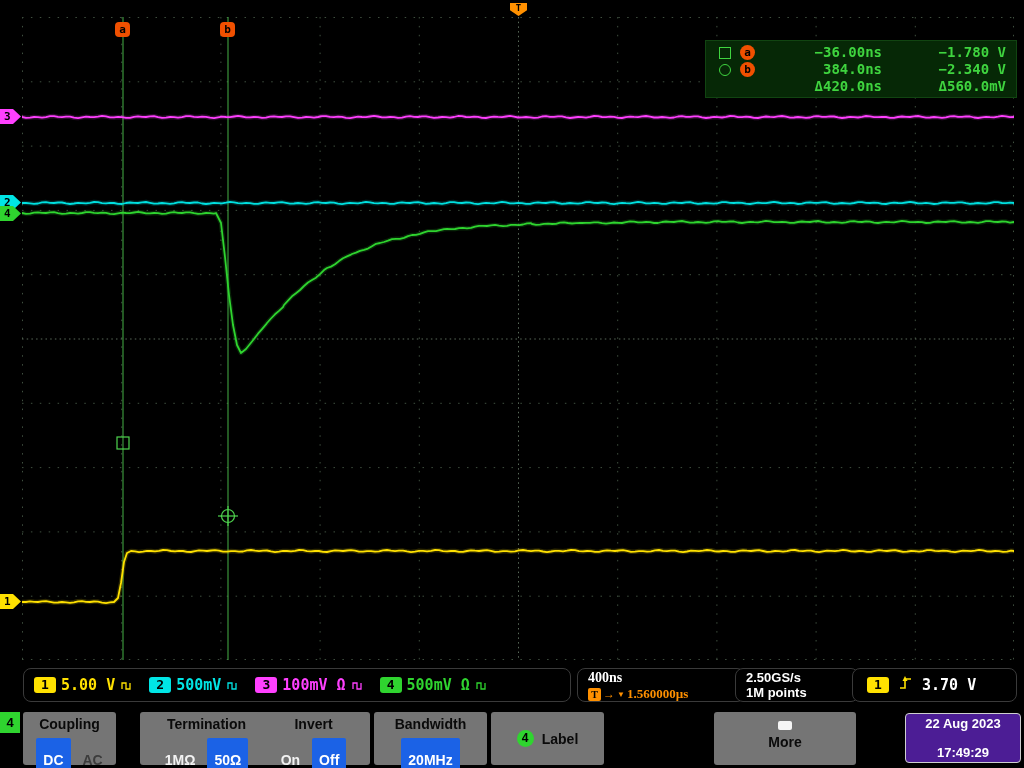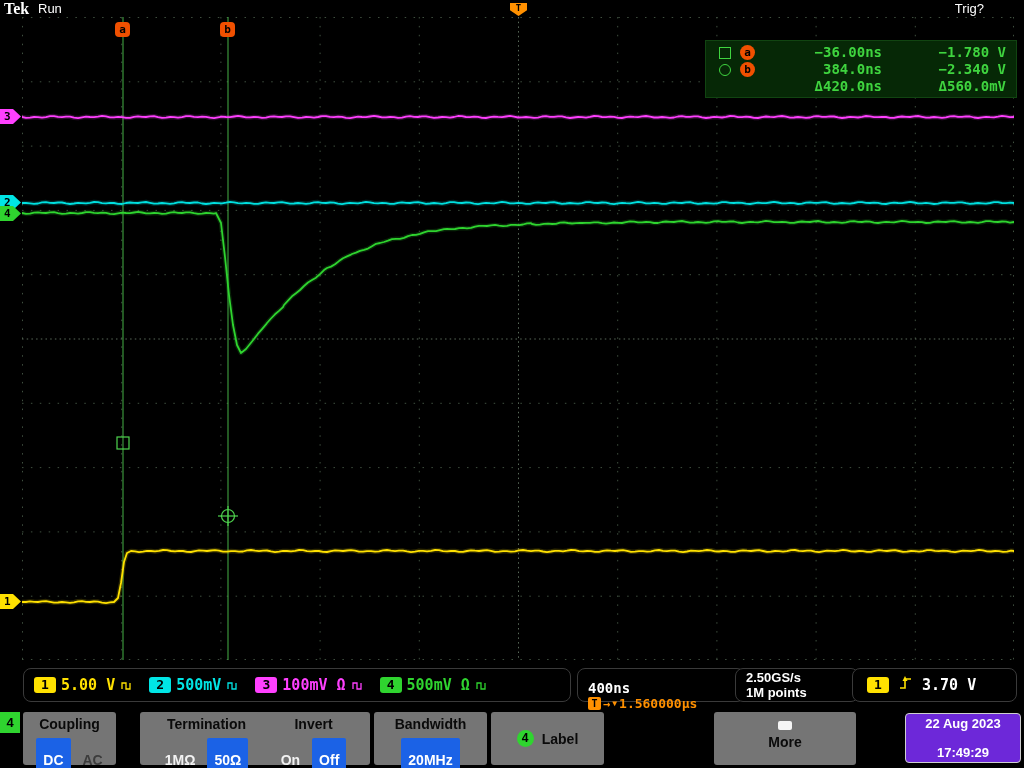--- a/index.html
+++ b/index.html
@@ -50,21 +50,21 @@
   
   .sbox{position:absolute;top:668px;height:34px;background:#000;border:1px solid #3a3a3a;
         border-radius:8px;box-sizing:border-box;}
   #ch-box{left:23px;width:548px;display:flex;align-items:center;gap:7px;padding:0 10px;}
   .pill{display:inline-block;min-width:18px;height:16px;border-radius:3px;color:#000;
         font-weight:bold;font-size:13px;text-align:center;line-height:16px;padding:0 2px;}
   .scale{font-weight:bold;font-size:15px;white-space:nowrap;}
   .bw svg{display:block;}
   .grp{display:flex;align-items:center;gap:5px;margin-right:10px;}
 
-  #hbox{left:577px;width:168px;padding:11px 10px;}
+  #hbox{left:577px;width:168px;padding:1px 10px;font-family:Liberation Serif, serif;}
   #hscale{color:#fff;font-weight:bold;font-size:14px;}
   #hline2{display:flex;align-items:center;gap:2px;margin-top:0px;}
   .tbadge{display:inline-block;width:13px;height:13px;background:#ff9000;color:#000;border-radius:2px;
           font-size:10px;font-weight:bold;text-align:center;line-height:13px;}
   .harrow{color:#ff9000;font-size:12px;font-weight:bold;}
   .htri{color:#ff9000;font-size:8px;}
   #hpos{color:#ff9000;font-weight:bold;font-size:13px;}
 
   #acq-box{left:735px;width:124px;padding:1px 10px;color:#fff;font-weight:bold;font-size:13px;
            font-family:"Liberation Sans", sans-serif;}
@@ -88,35 +88,30 @@
   .label-circ{width:17px;height:17px;border-radius:50%;background:#2fd42f;color:#000;
               font-weight:bold;font-size:12px;text-align:center;line-height:17px;}
   .label-txt{color:#0a0a0a;font-weight:bold;font-size:14px;}
   .more-icon{width:14px;height:9px;background:#f5f5f5;border-radius:2px;margin:9px auto 0 auto;}
   #btn-more .mtitle{margin-top:4px;}
 
   #corner-tab{position:absolute;left:0;top:712px;width:20px;height:21px;background:#2fd42f;
               color:#000;font-weight:bold;font-size:13px;text-align:center;line-height:21px;z-index:2;
               font-family:"Liberation Sans", sans-serif;}
 
-  #datetime-box{position:absolute;left:905px;top:713px;width:116px;height:50px;background:#6d28d9;
+  #datetime-box{position:absolute;left:905px;top:713px;width:116px;height:50px;background:#4c1d95;
                 border:1px solid #cfcfcf;border-radius:4px;box-sizing:border-box;z-index:2;
                 color:#fff;font-family:"Liberation Sans", sans-serif;font-weight:bold;font-size:13px;
                 display:flex;flex-direction:column;align-items:center;justify-content:center;gap:14px;}
 </style>
 </head>
 <body>
 
 <div id="screen">
 
-  <div id="topbar">
-    <span id="logo">Tek</span>
-    <span id="acq-status">Run</span>
-    <span id="trig-status">Trig?</span>
-  </div>
   <div id="trig-flag">
     <span>T</span>
   </div>
 
   <svg id="scope-svg" viewBox="0 0 992 643">
       <line x1="0.5" y1="0" x2="0.5" y2="643" class="grid"></line>
       <line x1="99.7" y1="0" x2="99.7" y2="643" class="grid"></line>
       <line x1="198.9" y1="0" x2="198.9" y2="643" class="grid"></line>
       <line x1="298.1" y1="0" x2="298.1" y2="643" class="grid"></line>
       <line x1="397.3" y1="0" x2="397.3" y2="643" class="grid"></line>

